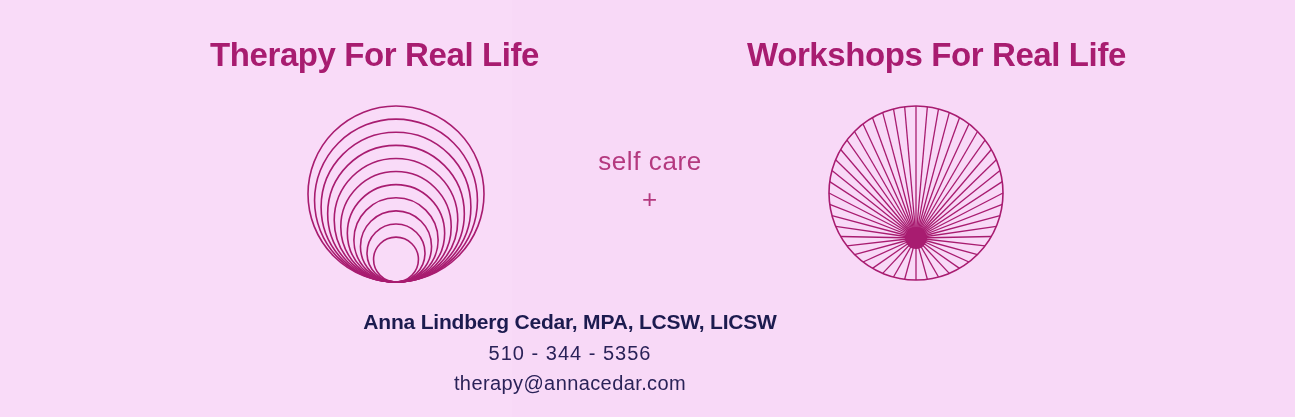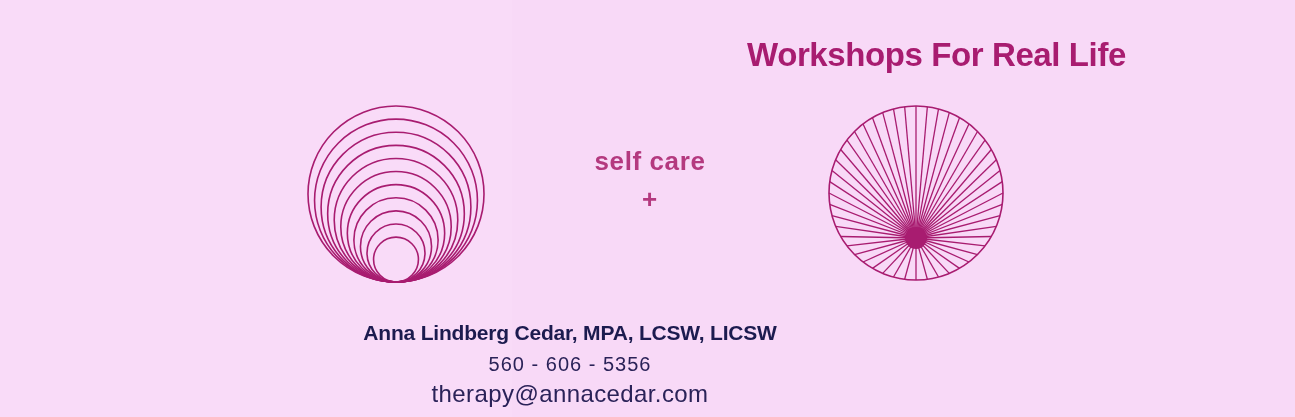--- a/index.html
+++ b/index.html
@@ -55,34 +55,34 @@
 
   
   .tagline {
     position: absolute;
     left: 510px;
     top: 142px;
     width: 280px;
     text-align: center;
     color: #b4397f;
     font-family: "Liberation Sans", sans-serif;
-    font-weight: 700;
+    font-weight: 400;
     font-size: 26px;
     line-height: 38px;
     letter-spacing: 0.6px;
   }
   .tagline-line {
     display: block;
   }
 
   
   .contact {
     position: absolute;
     left: 0;
-    top: 319px;
+    top: 308px;
     width: 1140px;
     text-align: center;
   }
   .contact-name {
     display: block;
     color: #1c1b4f;
     font-family: "Liberation Sans", sans-serif;
     font-weight: 700;
     font-size: 21px;
     letter-spacing: -0.2px;
@@ -96,21 +96,21 @@
     font-size: 20px;
     letter-spacing: 1px;
     line-height: 30px;
     margin-top: 2px;
   }
   .contact-email {
     display: block;
     color: #2a2258;
     font-family: "Liberation Sans", sans-serif;
     font-weight: 400;
-    font-size: 24px;
+    font-size: 20px;
     letter-spacing: 0.4px;
     line-height: 30px;
   }
 
   
   .graphic {
     position: absolute;
   }
   .graphic-rings {
     left: 298px;
@@ -130,20 +130,21 @@
     height: 100%;
   }
 </style>
 </head>
 <body>
 
 <div class="banner">
 
   <div class="left-panel"></div>
 
+  <div class="heading heading-therapy">Therapy For Real Life</div>
 
   <div class="heading heading-workshops">Workshops For Real Life</div>
 
   <div class="graphic graphic-rings">
     <svg viewBox="0 0 196 182" xmlns="http://www.w3.org/2000/svg" aria-hidden="true">
       <g id="rings-group" fill="none" stroke="#a81c70" stroke-width="1.6">
           <circle cx="98" cy="90" r="88"></circle>
           <circle cx="98" cy="96.556" r="81.444"></circle>
           <circle cx="98" cy="103.112" r="74.888"></circle>
           <circle cx="98" cy="109.668" r="68.332"></circle>
@@ -215,17 +216,17 @@
           <line x1="94" y1="133" x2="71.48274307608071" y2="3.9644531128510607"></line>
           <line x1="94" y1="133" x2="82.6442212768555" y2="1.7442970604785017"></line>
         </g>
       <circle id="sunburst-outline" fill="none" stroke="#a81c70" stroke-width="1.6" cx="94" cy="88" r="87"></circle>
       <circle id="sunburst-hub" fill="#a81c70" stroke="none" cx="94" cy="133" r="11"></circle>
     </svg>
   </div>
 
   <div class="contact">
     <span class="contact-name">Anna Lindberg Cedar, MPA, LCSW, LICSW</span>
-    <span class="contact-phone">560 - 606 - 5356</span>
+    <span class="contact-phone">510 - 344 - 5356</span>
     <span class="contact-email">therapy@annacedar.com</span>
   </div>
 
 </div>
 
 </body></html>

